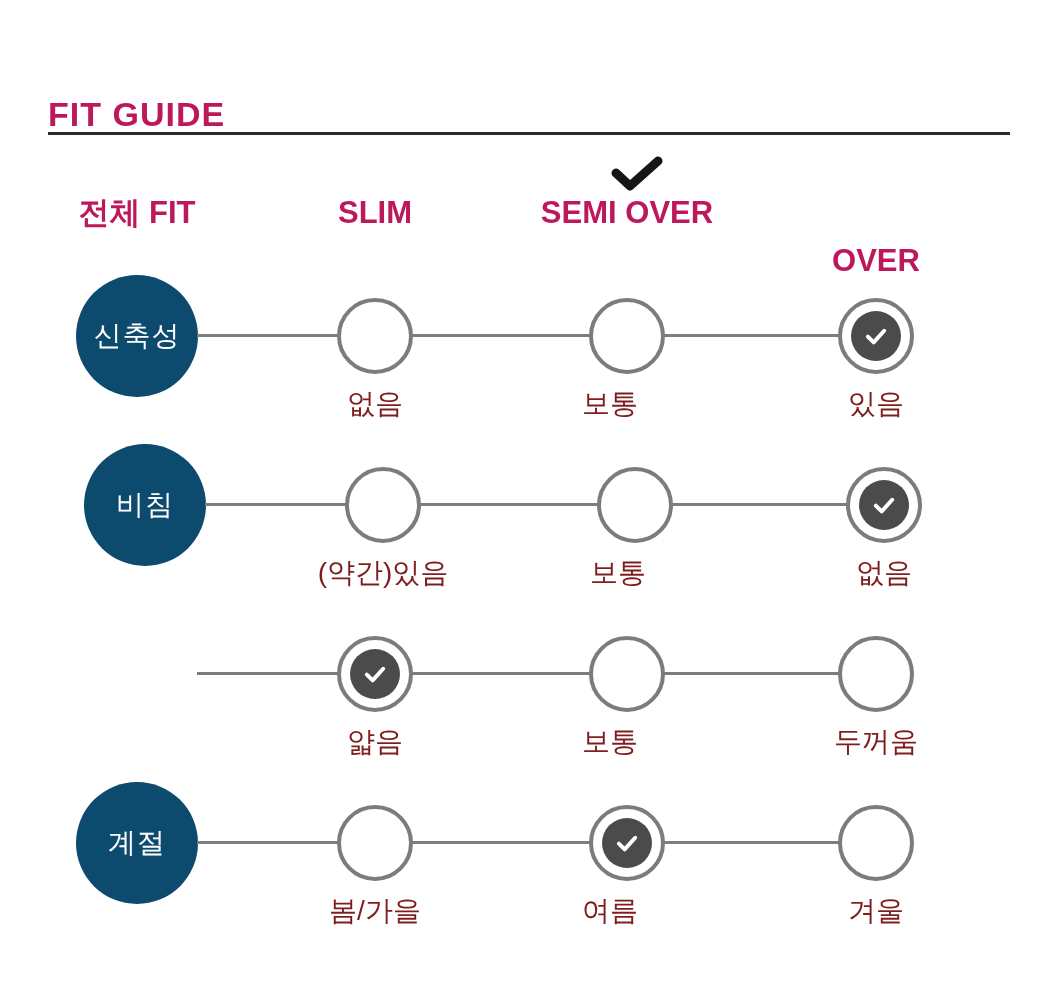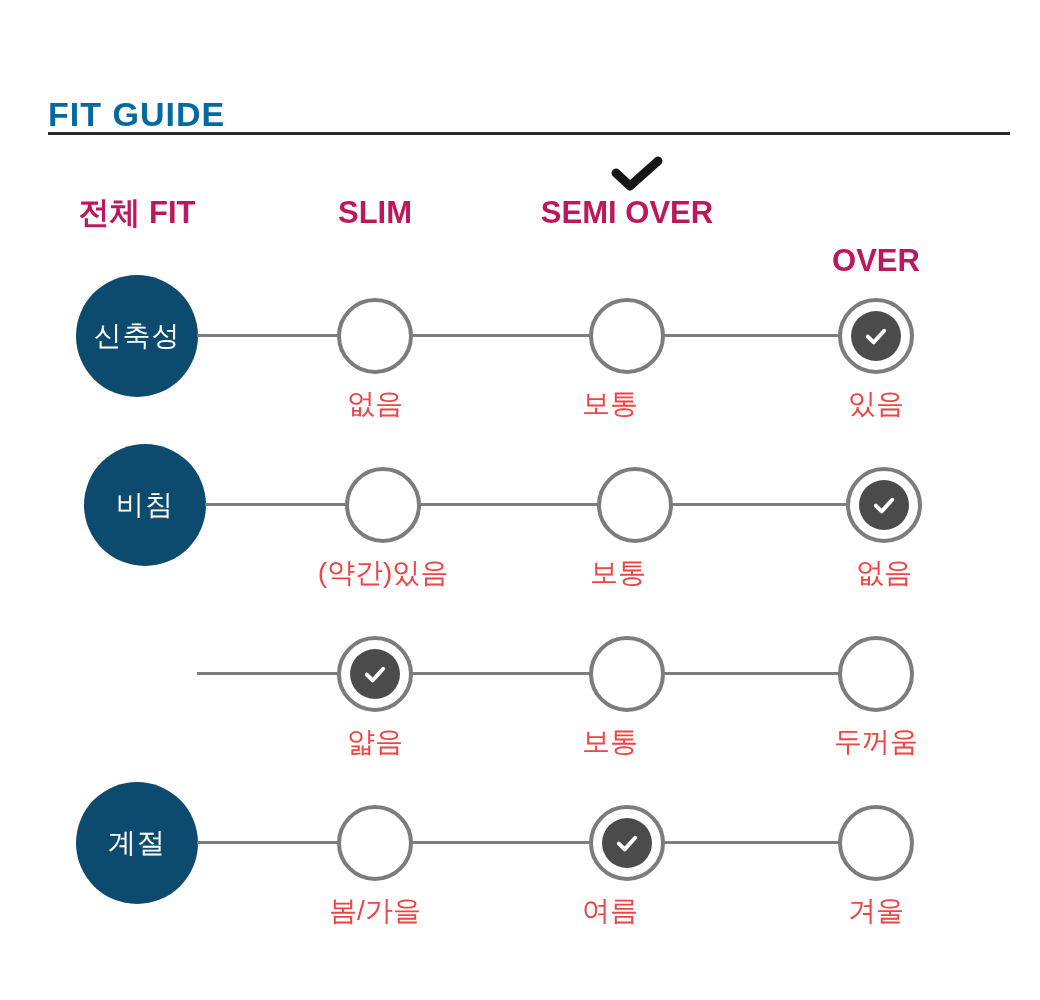--- a/index.html
+++ b/index.html
@@ -1,21 +1,21 @@
 <!DOCTYPE html>
 <html><head>
 <meta charset="utf-8">
 <style>
   html,body{margin:0;padding:0;background:#ffffff;}
   body{font-family:"Liberation Sans","DejaVu Sans",sans-serif;}
   .canvas{position:relative;width:1040px;height:1000px;background:#ffffff;overflow:hidden;}
 
   
   .title{position:absolute;left:48px;top:74px;font-size:34px;font-weight:800;
-         letter-spacing:1px;color:#0369a1;line-height:1;}
+         letter-spacing:1px;color:#be185d;line-height:1;}
   .divider{position:absolute;left:48px;top:132px;width:962px;height:3px;background:#2b2b2b;}
 
   
   .hdr{position:absolute;top:196px;transform:translateX(-50%);font-size:31px;
        font-weight:700;color:#be185d;white-space:nowrap;line-height:1.1;text-align:center;}
   .hdr.hc0{left:137px;}
   .hdr.hc1{left:375px;}
   .hdr.hc2{left:627px;}
   .hdr.hc3{left:876px;margin-top:48px;}
   .hdr-check{position:absolute;left:637px;top:156px;transform:translateX(-50%);
@@ -36,21 +36,21 @@
 
   .opt{position:absolute;top:23px;width:76px;height:76px;box-sizing:border-box;
        border:4px solid #7c7c7c;border-radius:50%;background:#ffffff;
        display:flex;align-items:center;justify-content:center;}
   .opt.c1{left:337px;} .opt.c2{left:589px;} .opt.c3{left:838px;}
   .opt .inner{display:none;width:50px;height:50px;border-radius:50%;background:#4b4b4b;
               align-items:center;justify-content:center;}
   .opt.checked .inner{display:flex;}
 
   .optlabel{position:absolute;top:112px;transform:translateX(-50%);font-size:28px;
-            color:#ef4444;white-space:nowrap;line-height:34px;}
+            color:#7f1d1d;white-space:nowrap;line-height:34px;}
   .optlabel.c1{left:375px;} .optlabel.c2{left:610px;} .optlabel.c3{left:876px;}
 </style>
 </head>
 <body>
 
 <div class="canvas">
 
   <h1 class="title">FIT GUIDE</h1>
   <div class="divider"></div>
 

